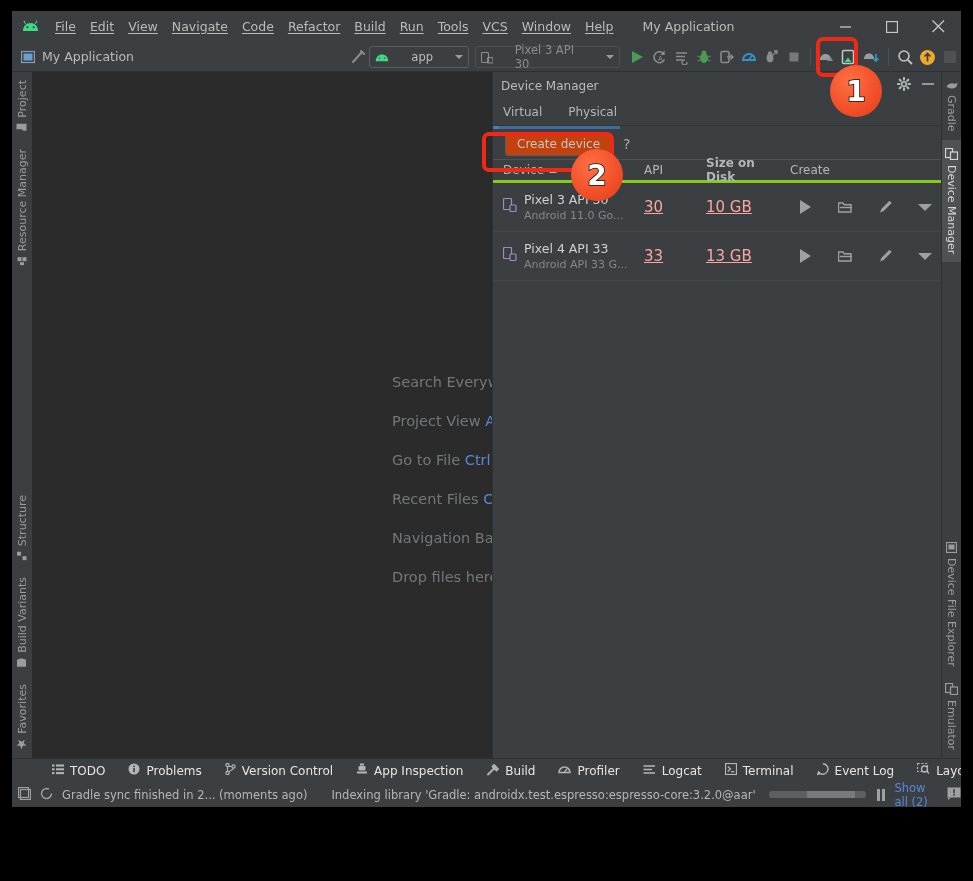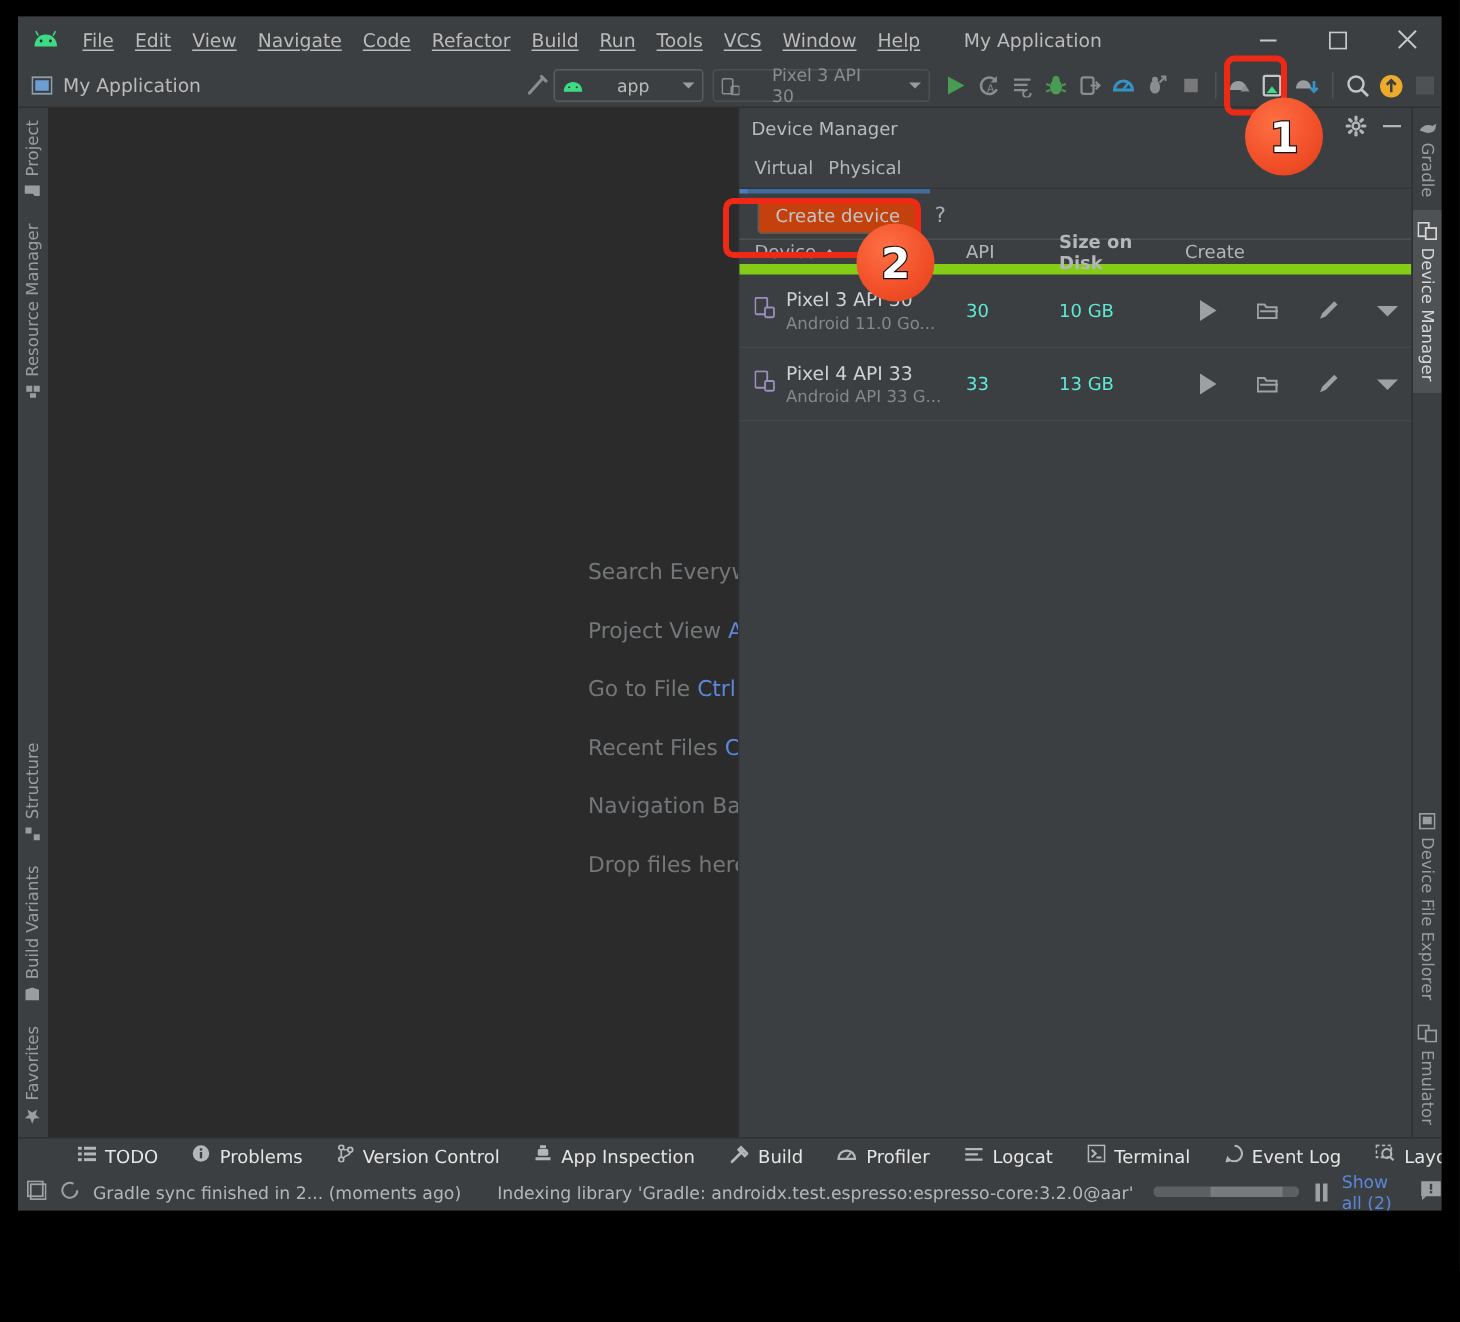--- a/index.html
+++ b/index.html
@@ -113,21 +113,21 @@
   }
   .dp-head {
     height: 27px; flex: 0 0 27px;
     display: flex; align-items: center; padding-left: 8px;
     position: relative;
   }
   .dp-title { font-size: 12px; color: #bbbbbb; }
   .dp-head-btns { position: absolute; right: 6px; top:0; height:27px; display:flex; align-items:center; gap: 10px; }
   .dp-tabs {
     height: 27px; flex: 0 0 27px;
-    display: flex; align-items: center; padding-left: 10px; gap: 10px;
+    display: flex; align-items: center; padding-left: 10px; gap: 26px;
     border-bottom: 1px solid #323436;
   }
   .dp-tab { font-size: 12px; color: #b4b7b9; }
   .dp-progline { height: 3px; flex: 0 0 3px; background: #3c3f41; position: relative; }
   .dp-progline i { position:absolute; left:2px; top:0; width:127px; height:3px; background:#3d6185; }
   .dp-progline i.a { left:0px; width:6px; background:#4a7ebb; }
   .dp-progline i.b { left:6px; width:121px; background:#3f6c9c; }
   .dp-toolbar {
     height: 30px; flex: 0 0 30px;
     display: flex; align-items: center; padding-left: 12px; gap: 8px;
@@ -135,21 +135,21 @@
   .btn-create {
     height: 23px; padding: 0 11px; border: 1px solid #5a5d5f; border-radius: 3px;
     background: #c2410c; color: #c4c7c9; font-size: 12px;
     display: flex; align-items: center;
   }
   .help-q { font-size: 14px; color: #a8abad; margin-left: 3px; }
 
   .tbl-head {
     height: 24px; flex: 0 0 24px;
     display: flex; align-items: center;
-    border-top: 1px solid #4e5254; border-bottom: 7px solid #84cc16;
+    border-top: 1px solid #4e5254; border-bottom: 3px solid #84cc16;
     background: #3c3f41;
   }
   .th { font-size: 12px; color: #b4b7b9; padding-left: 10px; display:flex; align-items:center; gap:5px; }
   .th.c0 { width: 141px; }
   .th.c1 { width: 62px; }
   .th.c2 { width: 84px; font-weight: bold; }
   .th.c3 { flex:1 1 auto; }
   .sort-asc { width:0;height:0;border-left:4px solid transparent;border-right:4px solid transparent;border-bottom:5px solid #b4b7b9; }
 
   .row {
@@ -157,21 +157,21 @@
     display: flex; align-items: center;
     border-bottom: 1px solid #45484a;
   }
   .cell { display:flex; align-items:center; padding-left: 10px; }
   .cell.c0 { width: 141px; gap: 7px; }
   .cell.c1 { width: 62px; }
   .cell.c2 { width: 84px; }
   .cell.c3 { flex:1 1 auto; gap: 26px; padding-left: 18px; }
   .dev-name { font-size: 12.5px; color: #cfd2d4; line-height: 16px; }
   .dev-sub { font-size: 11px; color: #85888a; line-height: 15px; }
-  .cell-txt { font-size: 12px; color: #5eead4; }
+  .cell-txt { font-size: 15px; color: #fca5a5; text-decoration: underline; }
   .act { display:flex; align-items:center; justify-content:center; width:14px; }
   .tri-play { width:0;height:0;border-top:7px solid transparent;border-bottom:7px solid transparent;border-left:11px solid #9ea1a3; }
   .tri-down { width:0;height:0;border-left:7px solid transparent;border-right:7px solid transparent;border-top:7px solid #9ea1a3; }
   .dp-fill { flex: 1 1 auto; background: #3c3f41; }
 
   
   .toolwin {
     height: 24px; flex: 0 0 24px;
     background: #3c3f41;
     border-top: 1px solid #2e3133;

